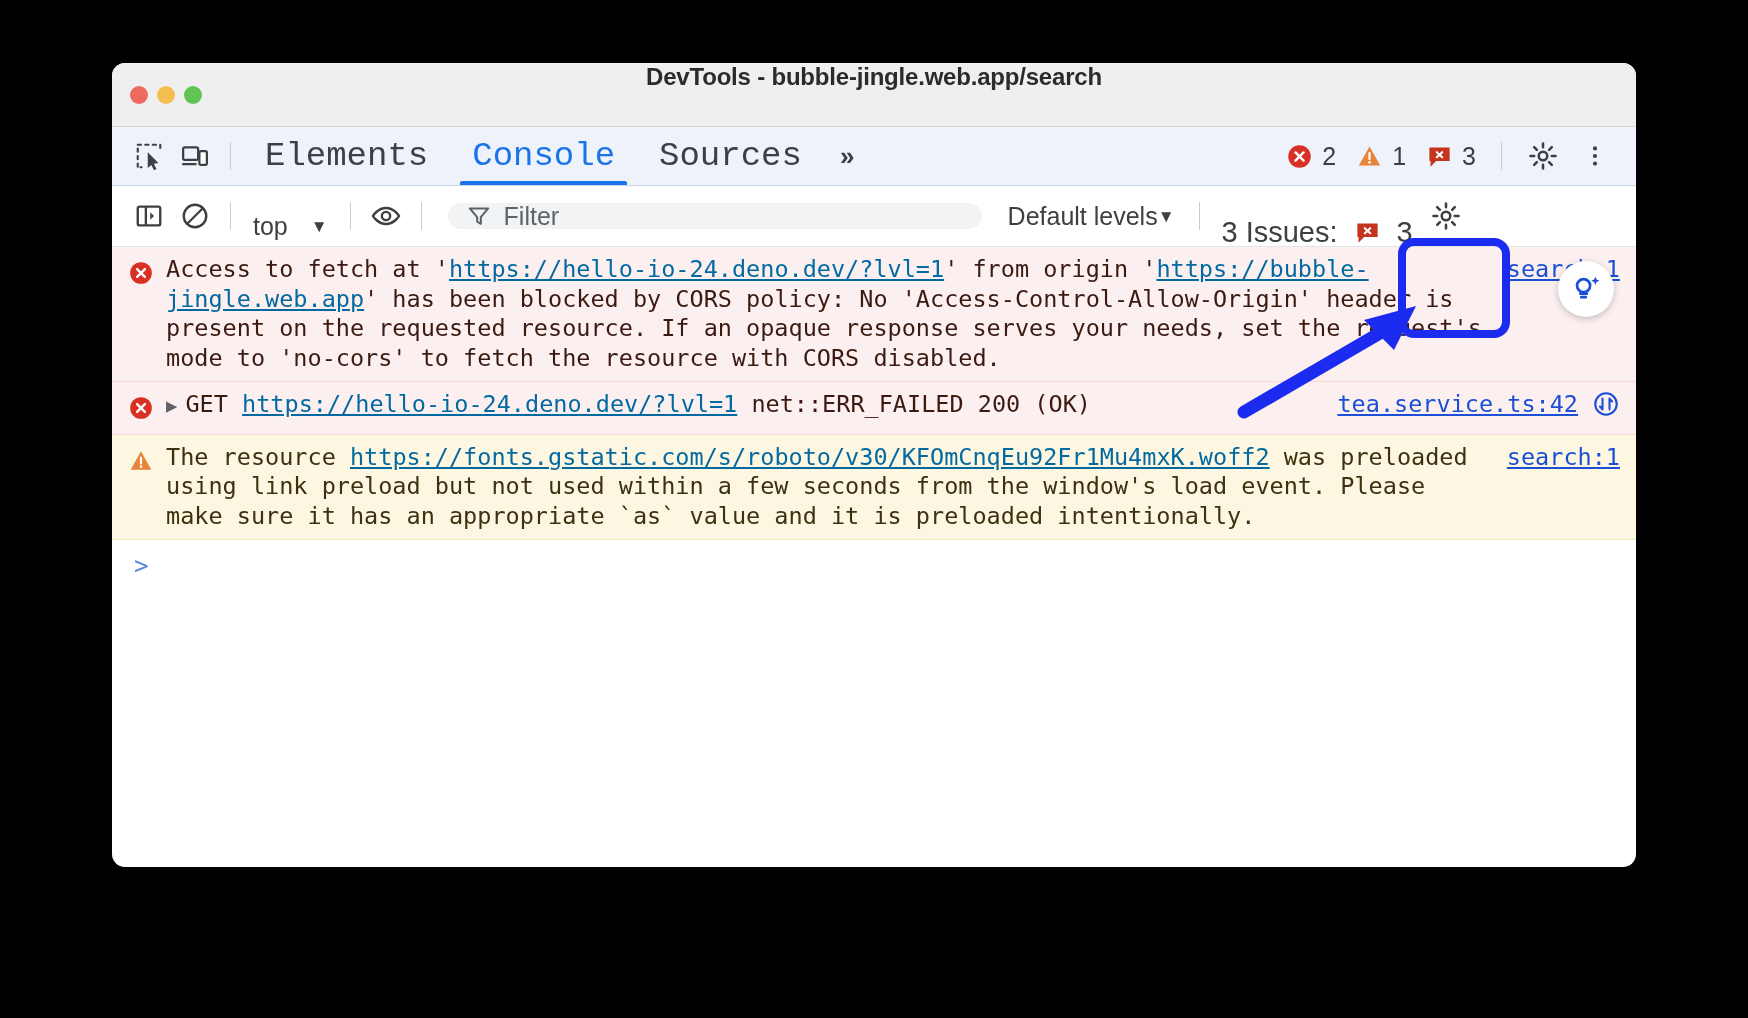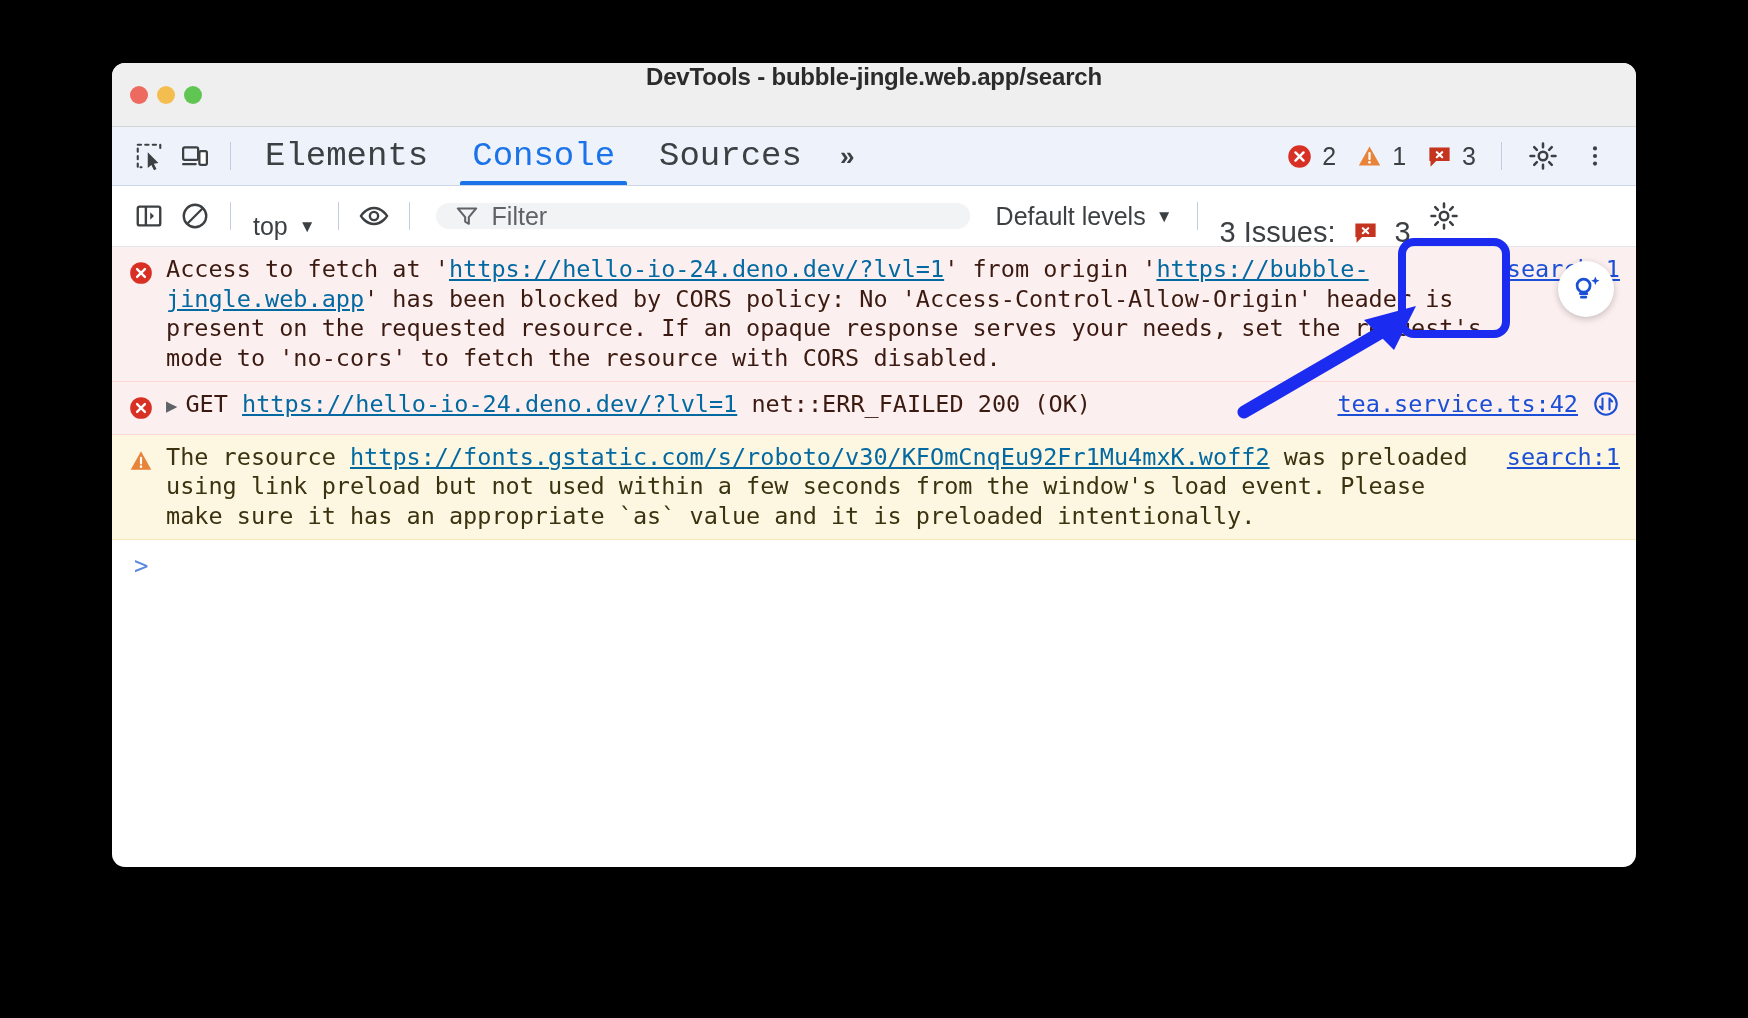--- a/index.html
+++ b/index.html
@@ -132,21 +132,21 @@
     height: 60px;
     background: #ffffff;
     border-bottom: 1px solid #e3e5e8;
     display: flex;
     align-items: center;
     padding: 0 14px;
   }
   .ctx-select {
     display: flex;
     align-items: center;
-    gap: 11px;
+    gap: 23px;
     font-size: 25px;
     color: #3c4043;
     padding: 0 10px;
     cursor: pointer;
     margin-top: 20px;
   }
   .caret { font-size: 17px; line-height: 1; }
   .filter-box {
     flex: 1;
     height: 26px;
@@ -157,21 +157,20 @@
     gap: 12px;
     padding: 0 18px;
     margin: 0 14px;
     max-width: 498px;
     cursor: text;
   }
   .filter-placeholder { font-size: 25px; color: #5f6368; }
   .levels {
     display: flex;
     align-items: center;
-    gap: 10px;
     font-size: 25px;
     color: #3c4043;
     padding: 0 12px;
     cursor: pointer;
     white-space: nowrap;
   }
   .issues-group {
     display: flex;
     align-items: center;
     gap: 16px;

